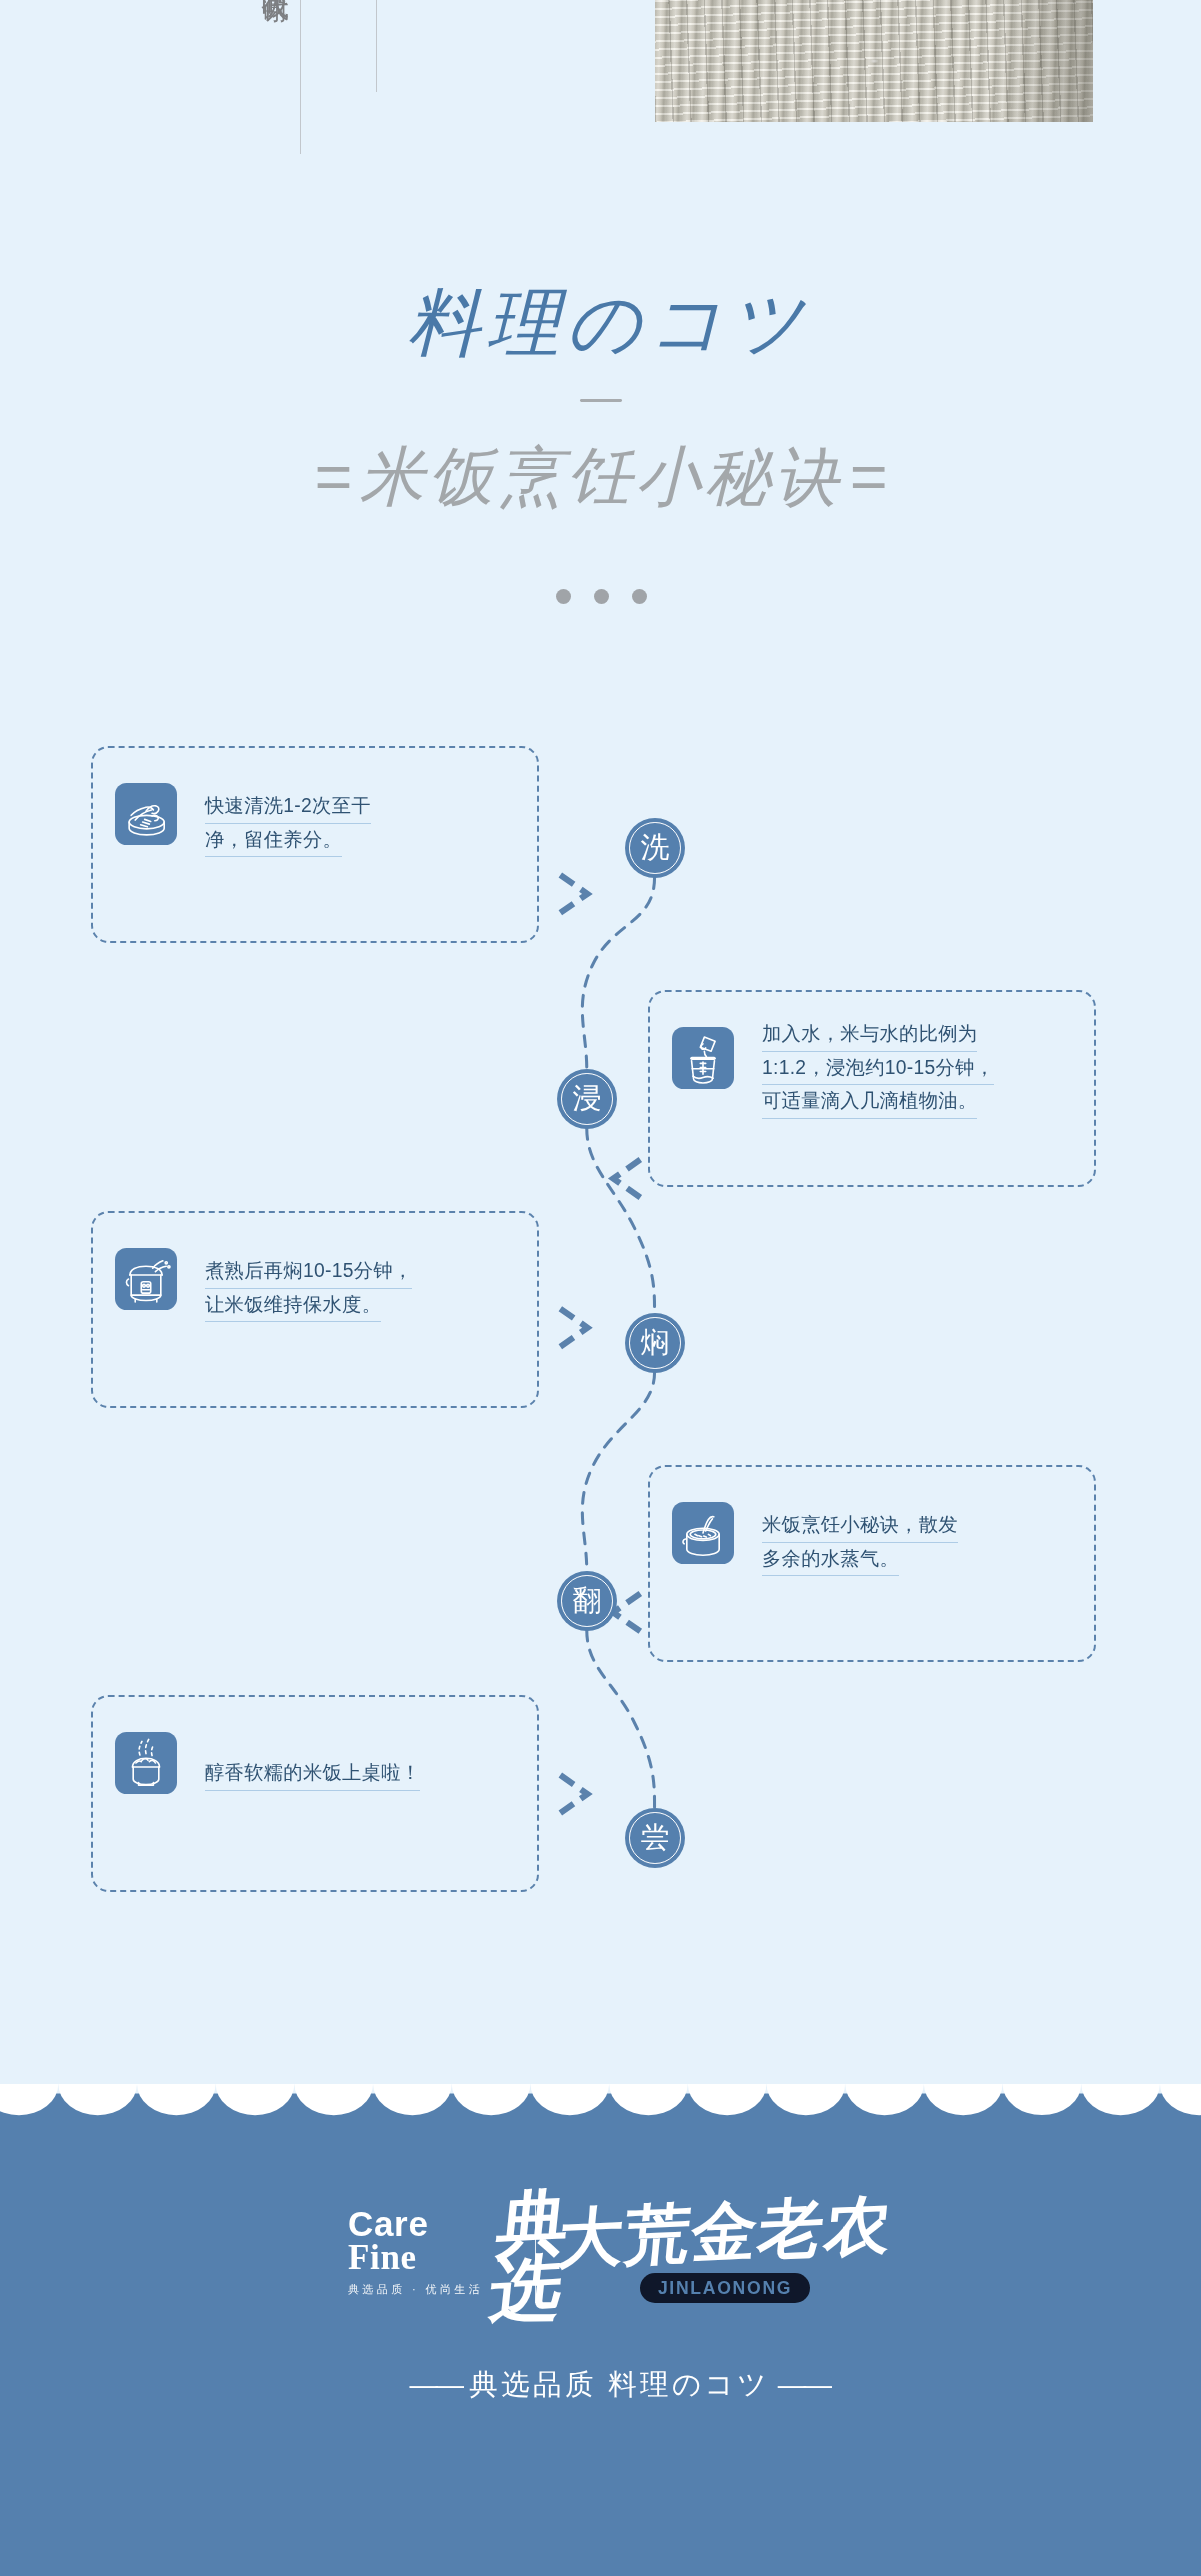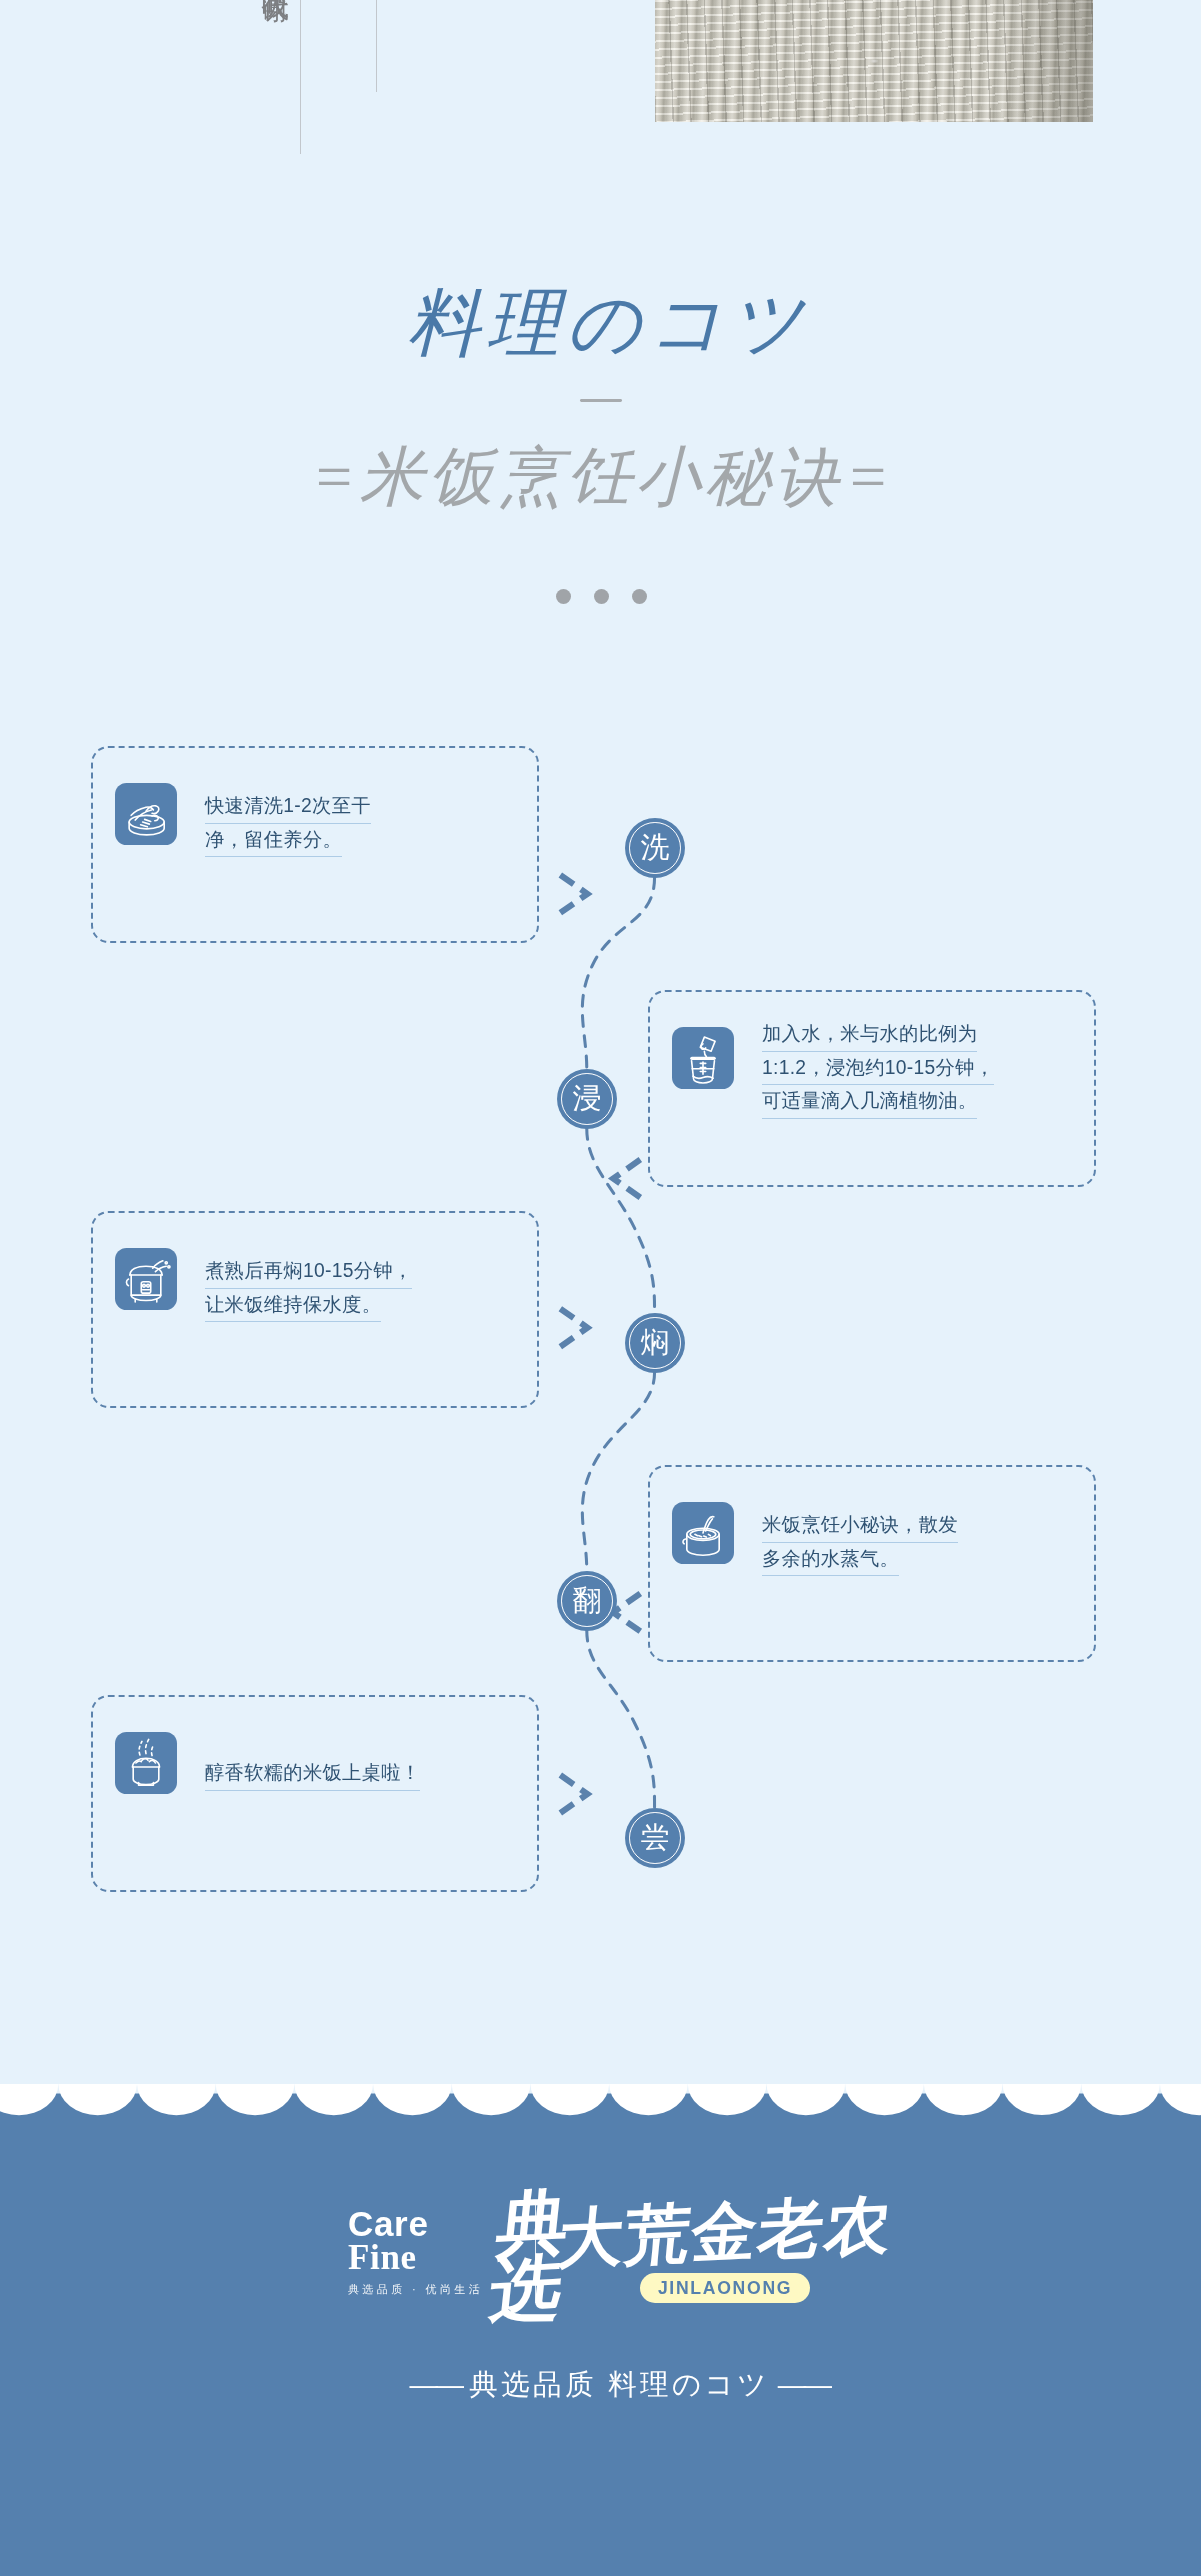--- a/index.html
+++ b/index.html
@@ -61,21 +61,21 @@
     font-size:73px;
     color:#4a79a8;
     letter-spacing:6.8px;
   }
   .title-rule{
     position:absolute;left:50%;top:399px;transform:translateX(-50%);
     width:42px;height:3.4px;background:#a7abae;border-radius:1.4px;
   }
   .title-cn{
     position:absolute;left:0;right:0;top:433px;text-align:center;
-    font-family:Liberation Serif, serif;
+    font-family:Liberation Sans, sans-serif;
     font-style:italic;
     font-weight:400;
     font-size:65px;
     color:#a3a7aa;
     letter-spacing:4.1px;
     white-space:nowrap;
   }
   .title-cn .eq{letter-spacing:0;padding:0 6.8px;font-style:normal;}
   .dots{
     position:absolute;left:0;right:0;top:589px;text-align:center;
@@ -170,21 +170,21 @@
   }
   .vdiv{width:1.4px;height:103px;background:rgba(255,255,255,.85);margin:0 23px;}
   .logo-right{position:relative;text-align:center;}
   .brush-cn{
     color:#ffffff;font-family:"Liberation Serif", serif;font-weight:700;
     font-size:65px;line-height:1;letter-spacing:1.4px;
     transform:skewX(-8deg) rotate(-2.5deg);
     white-space:nowrap;
   }
   .pill{
-    display:inline-block;background:#fef9c3;color:#5580ae;
+    display:inline-block;background:#0f172a;color:#5580ae;
     border-radius:16.3px;padding:4.7px 17.6px;margin-top:8.1px;
     font-weight:700;font-size:17.6px;letter-spacing:1.7px;
   }
   .slogan{
     position:absolute;left:0;right:0;top:281px;text-align:center;
     color:#ffffff;font-size:28.5px;letter-spacing:3.4px;white-space:nowrap;
     font-family:"Liberation Sans", sans-serif;
   }
   .slogan .dash{letter-spacing:-2.7px;padding:0 8.1px;}
 </style>

